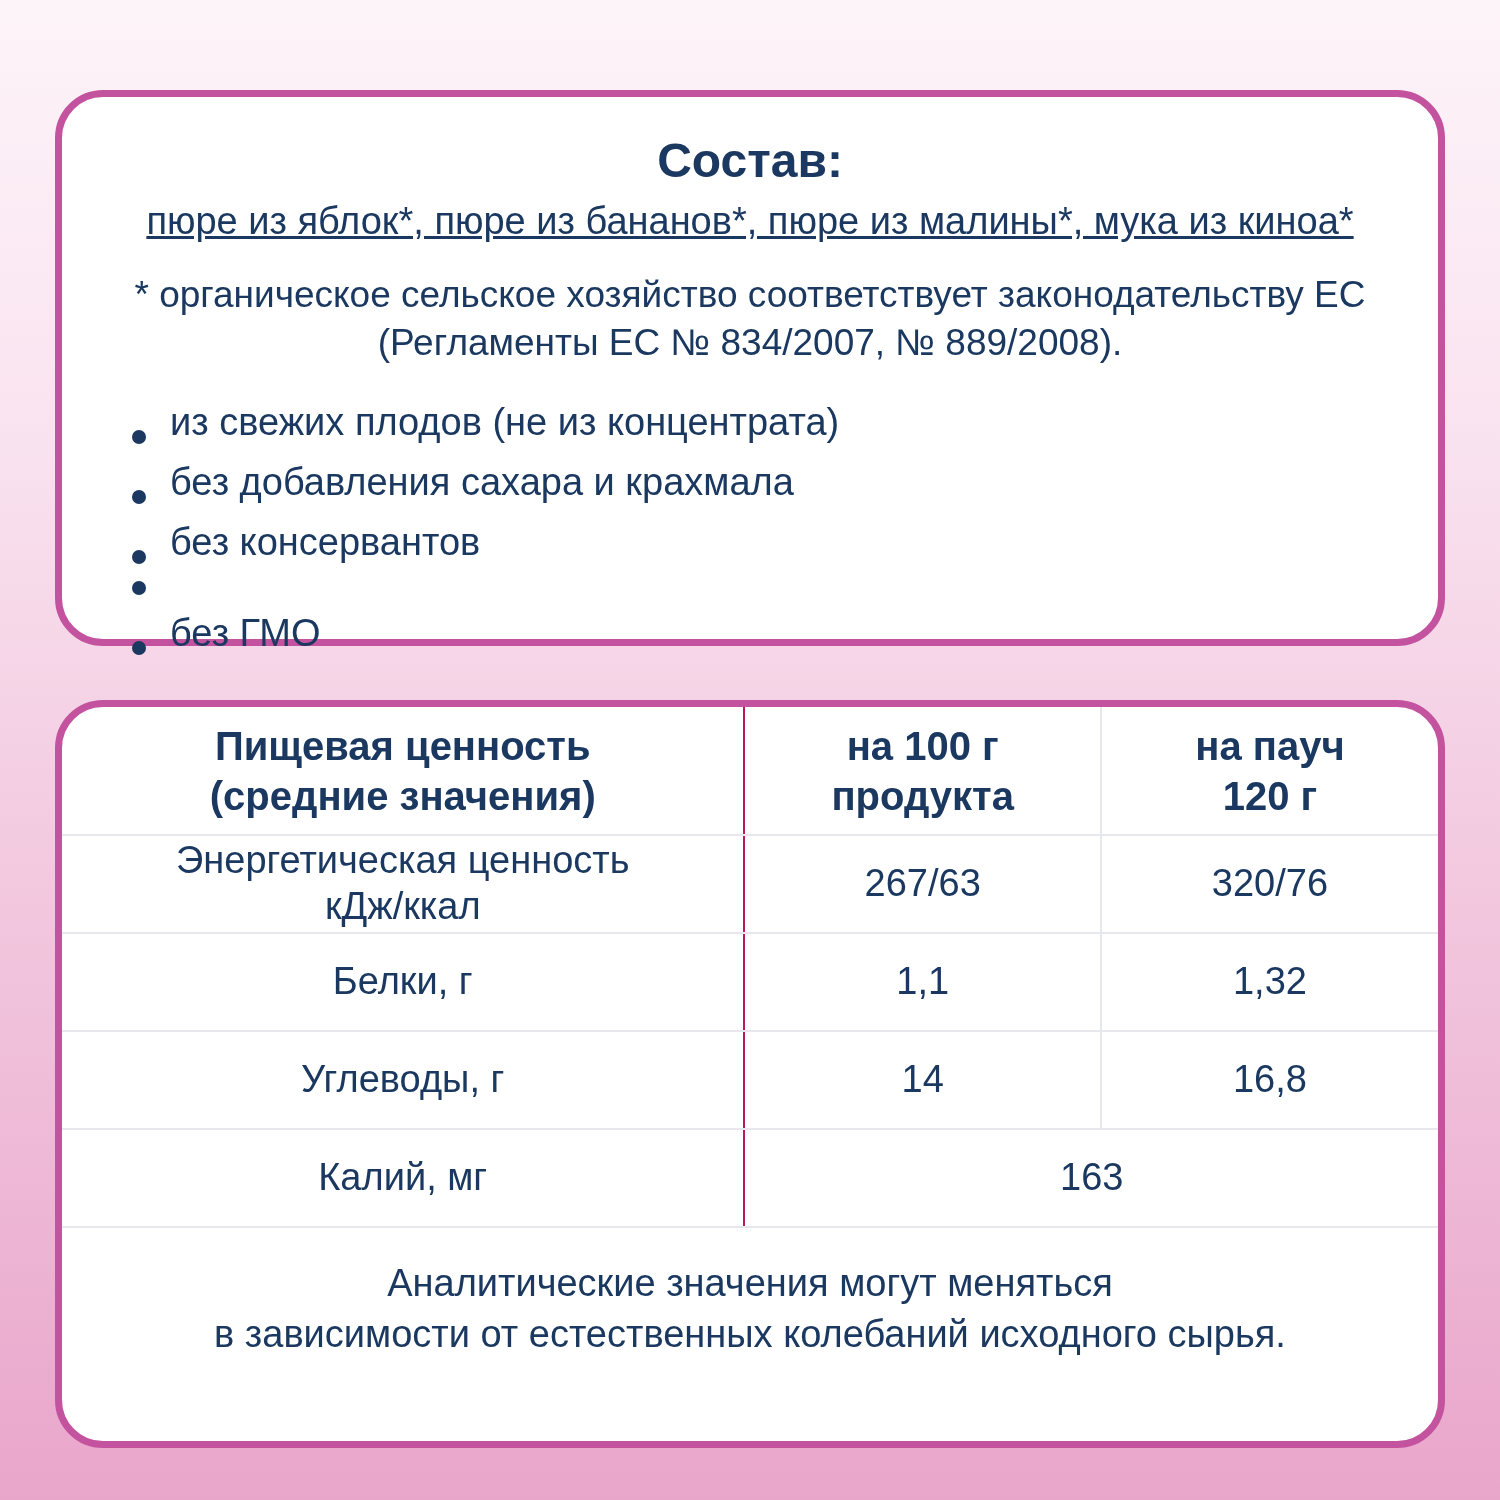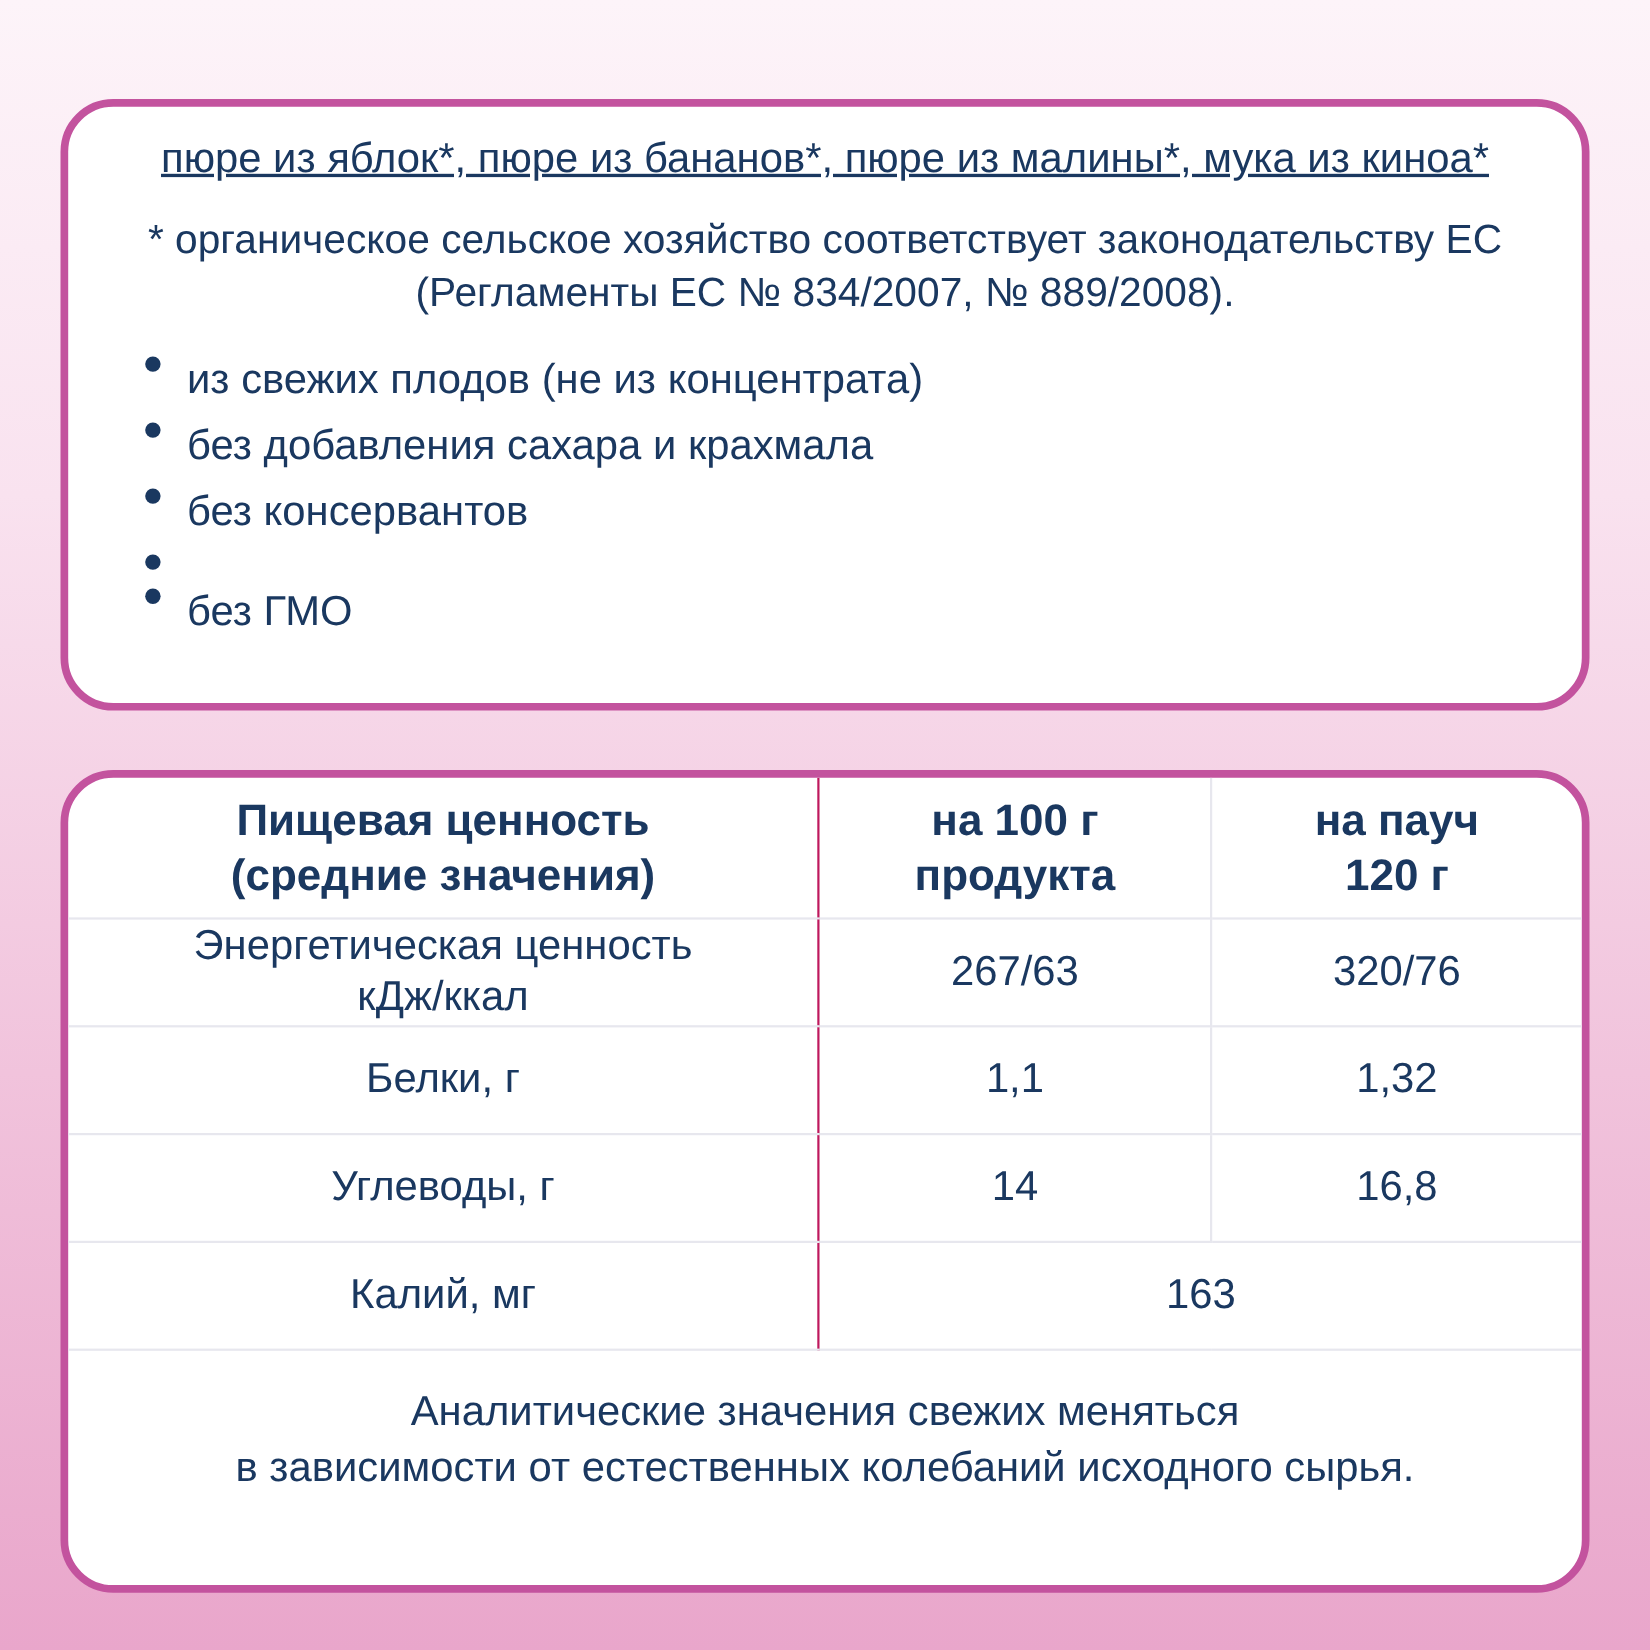--- a/index.html
+++ b/index.html
@@ -53,21 +53,21 @@
     text-align: center;
     line-height: 1.3;
   }
   .bullets {
     list-style: none;
     margin: 0;
     padding: 0 0 0 14px;
   }
   .bullets li {
     display: flex;
-    align-items: flex-start;
+    align-items: flex-end;
     gap: 24px;
     margin: 17px 0;
     font-size: 38px;
   }
   .dot {
     width: 14px;
     height: 14px;
     border-radius: 50%;
     background: #1a3860;
     flex: 0 0 auto;
@@ -105,20 +105,21 @@
     margin: 30px 40px 0 40px;
     font-size: 38px;
     text-align: center;
     line-height: 1.35;
   }
 </style>
 </head>
 <body>
 
 <section class="card card1">
+  <h1 class="title">Состав:</h1>
   <p class="ingredients">пюре из яблок*, пюре из бананов*, пюре из малины*, мука из киноа*</p>
   <p class="org-note">
     <span>* органическое сельское хозяйство соответствует законодательству ЕС</span><br>
     <span>(Регламенты ЕС № 834/2007, № 889/2008).</span>
   </p>
   <ul class="bullets">
     <li>
       <span class="dot"></span>
       <span>из свежих плодов (не из концентрата)</span>
     </li>
@@ -177,16 +178,16 @@
         <td class="c2">14</td>
         <td class="c3">16,8</td>
       </tr>
       <tr>
         <td class="c1">Калий, мг</td>
         <td class="merged" colspan="2">163</td>
       </tr>
     </tbody>
   </table>
   <p class="footnote">
-    <span>Аналитические значения свежих меняться</span><br>
+    <span>Аналитические значения могут меняться</span><br>
     <span>в зависимости от естественных колебаний исходного сырья.</span>
   </p>
 </section>
 
 </body></html>

